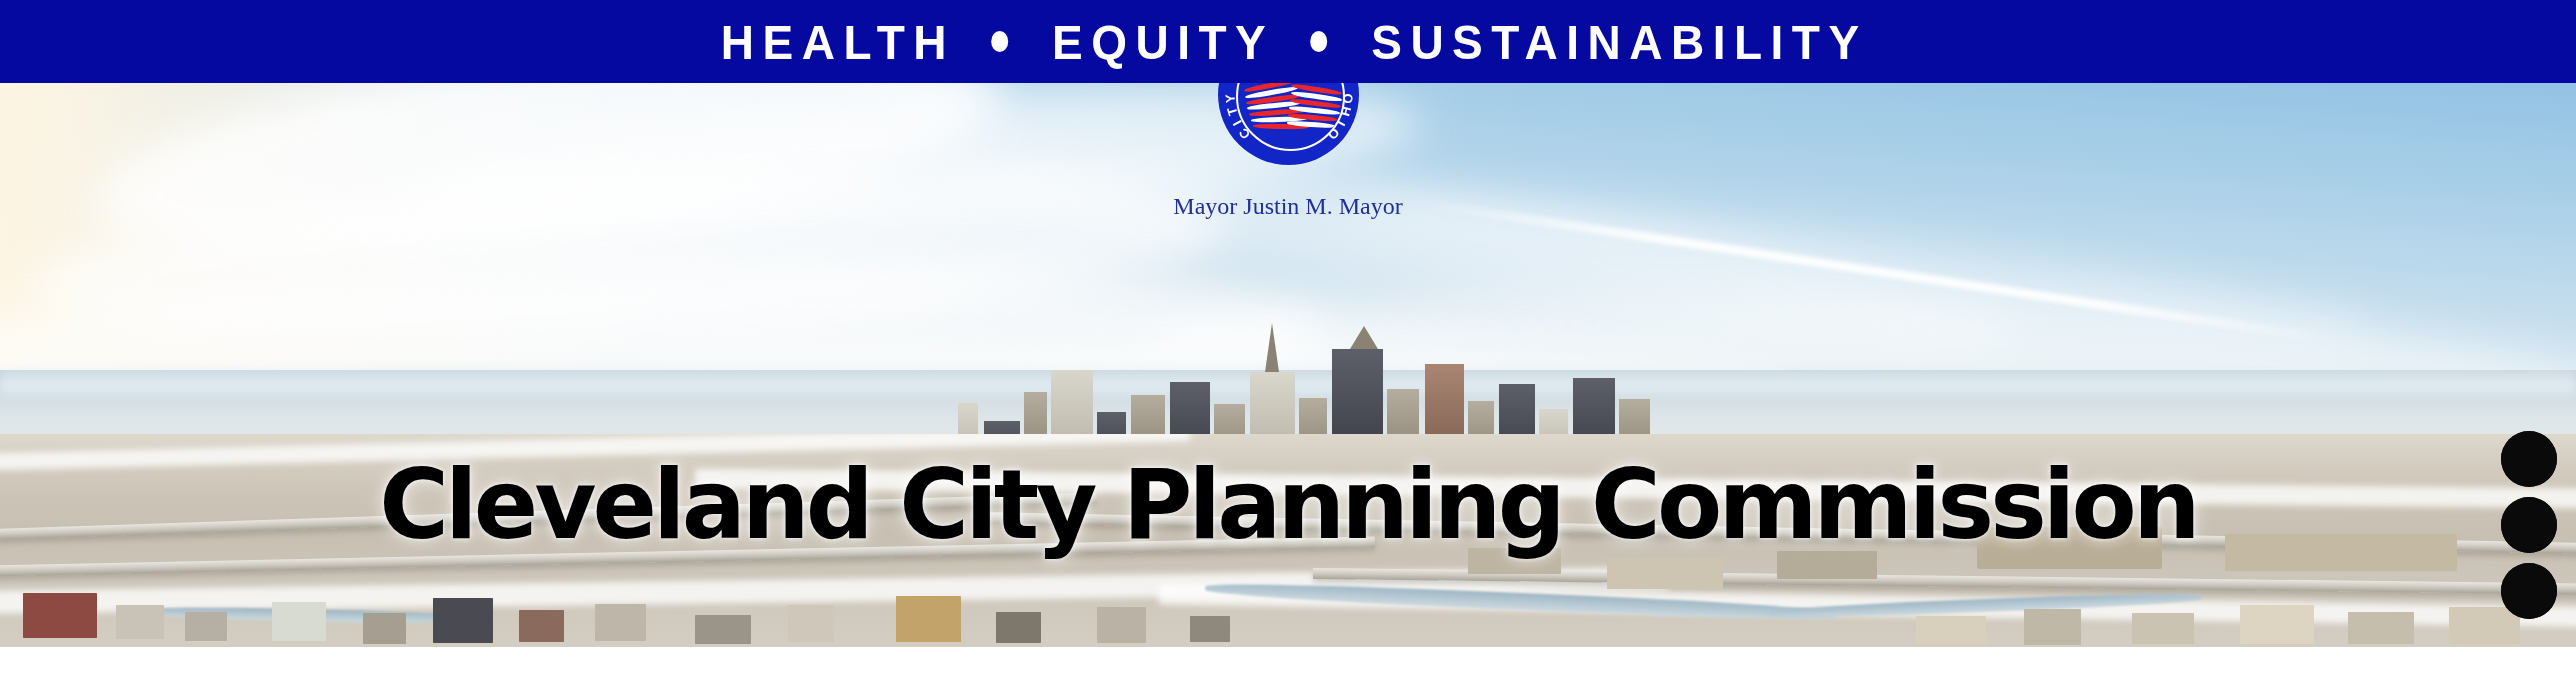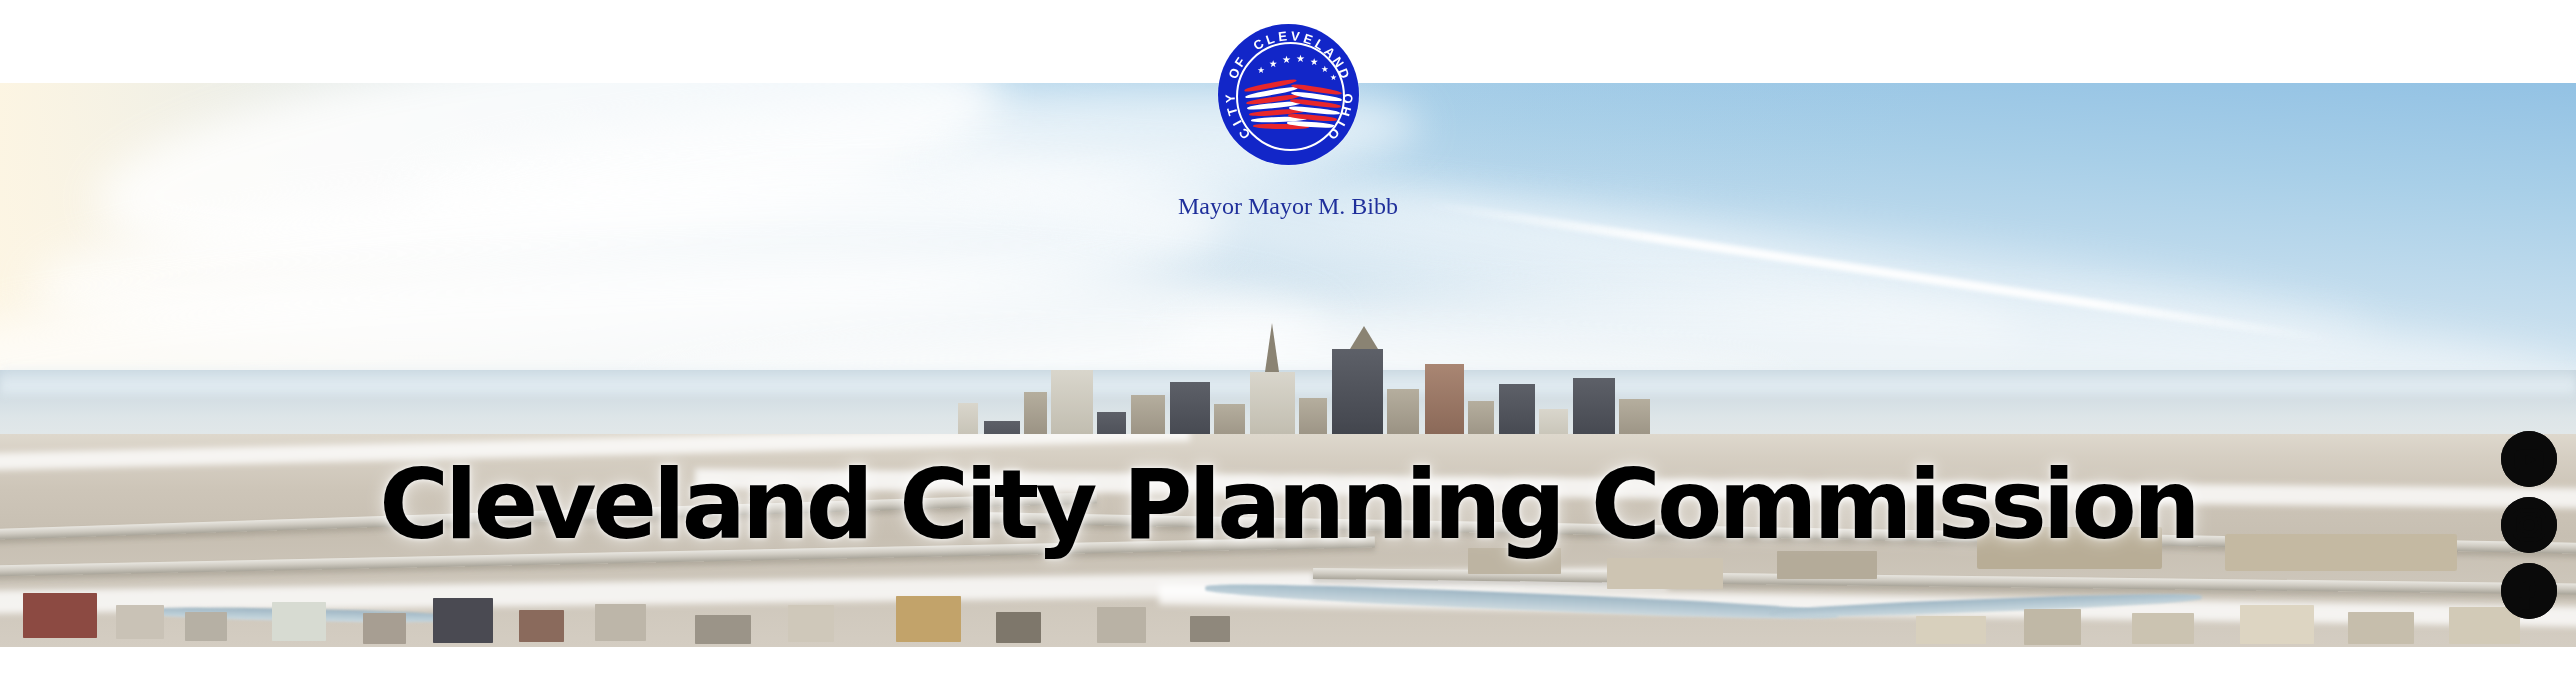--- a/index.html
+++ b/index.html
@@ -322,20 +322,29 @@
     width: 2576px; height: 35px;
     background: #ffffff;
     z-index: 50;
   }
 </style>
 </head>
 <body>
 
 <div class="page">
 
+  <div class="tagline-bar">
+    <div class="tagline-inner">
+      <span class="tagline-word">HEALTH</span>
+      <span class="tagline-dot"></span>
+      <span class="tagline-word">EQUITY</span>
+      <span class="tagline-dot"></span>
+      <span class="tagline-word">SUSTAINABILITY</span>
+    </div>
+  </div>
 
   <div class="photo">
 
     <div class="sky"></div>
     <div class="cloud c1"></div>
     <div class="cloud c2"></div>
     <div class="cloud c3"></div>
     <div class="cloud c4"></div>
     <div class="cloud c5"></div>
     <div class="cloud c6"></div>
@@ -460,21 +469,21 @@
       <div class="flag-stripe" style="left:53px; top:43px; width:51px; transform:rotate(9deg);"></div>
       <div class="flag-white" style="left:53px; top:50px; width:51px; transform:rotate(8deg);"></div>
       <div class="flag-stripe" style="left:52px; top:57px; width:51px; transform:rotate(7deg);"></div>
       <div class="flag-white" style="left:51px; top:64px; width:51px; transform:rotate(6deg);"></div>
       <div class="flag-stripe" style="left:50px; top:71px; width:49px; transform:rotate(5deg);"></div>
       <div class="flag-white" style="left:49px; top:78px; width:48px; transform:rotate(4deg);"></div>
     </div>
   </div>
 
   <div class="seal-words">
-    <div class="mayor-name">Mayor Mayor M. Bibb</div>
+    <div class="mayor-name">Mayor Justin M. Mayor</div>
   </div>
 
   <div class="main-title">Cleveland City Planning Commission</div>
 
   <div class="social-rail">
 
     <div class="social-icon">
       <svg width="56" height="56" viewBox="0 0 72 72">
         <defs>
           <mask id="yt-mask">

